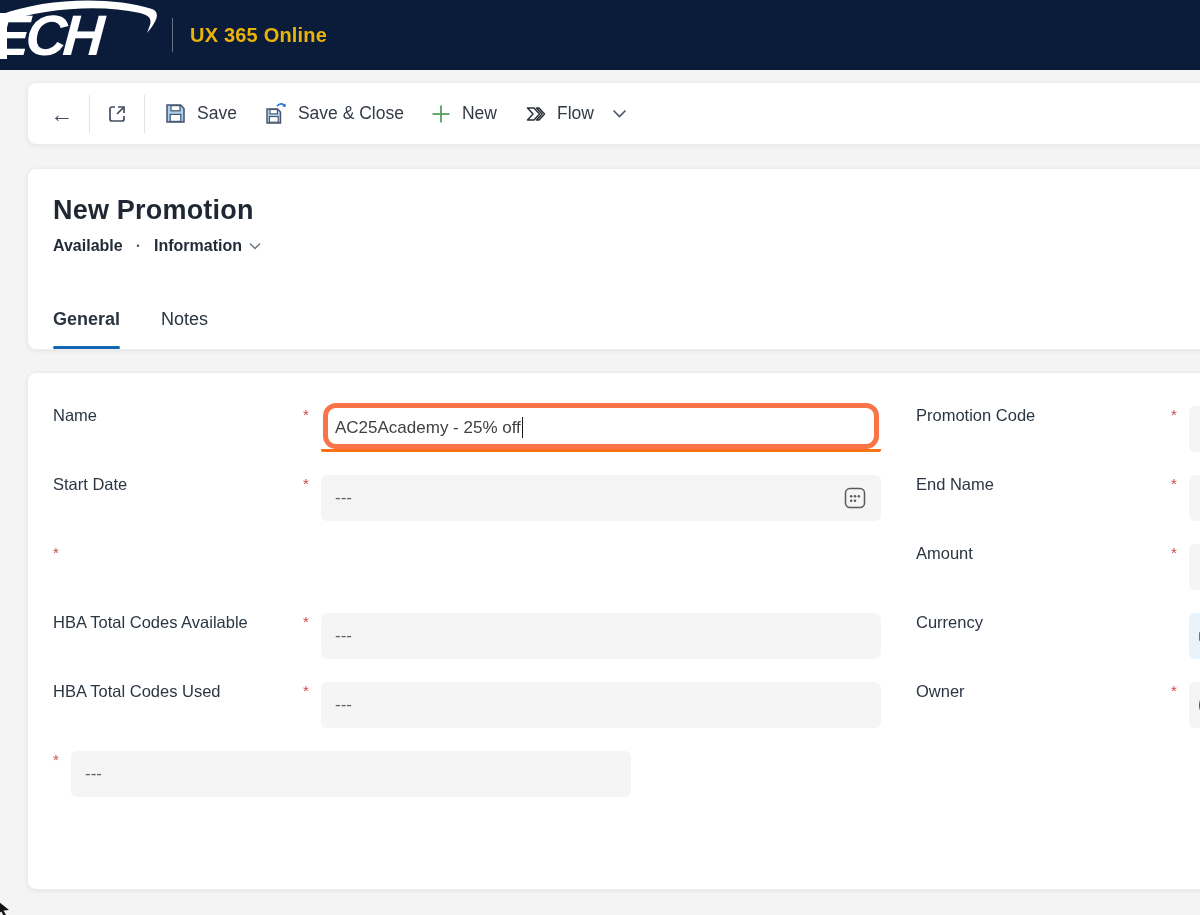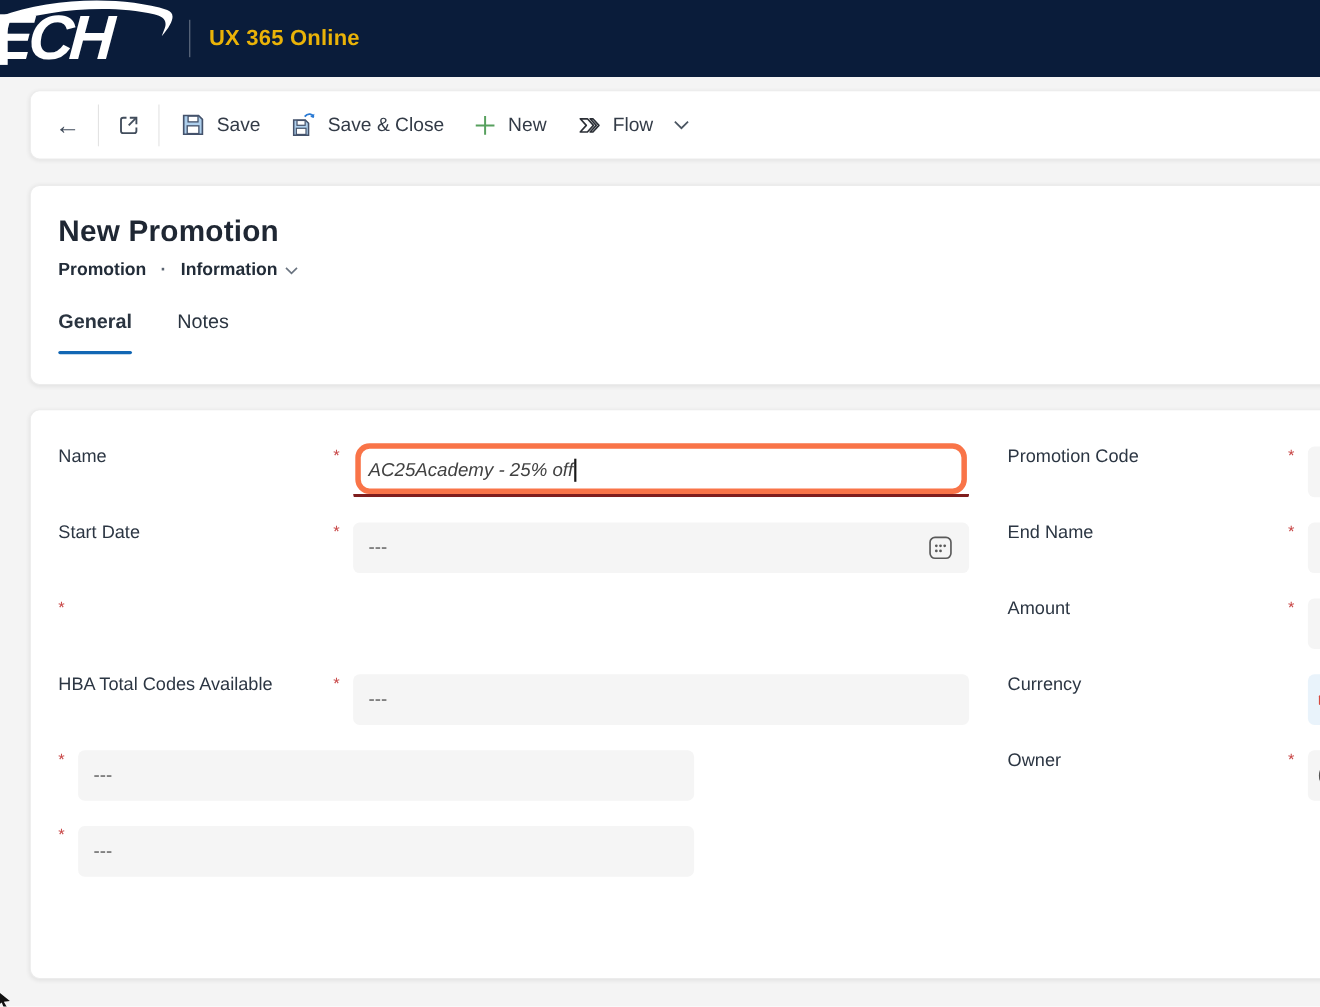--- a/index.html
+++ b/index.html
@@ -62,21 +62,21 @@
   .i{display:flex;align-items:center;}
 
   
   .title-card{left:27px;top:168px;width:1190px;height:182px;padding:26px 0 0 25px;}
   .page-title{margin:0;font-size:27px;font-weight:bold;color:#1f2733;letter-spacing:0.2px;}
   .breadcrumb{display:flex;align-items:center;gap:13px;margin-top:11px;
     font-size:16px;font-weight:bold;color:#222c38;}
   .crumb-sep{color:#5a6470;font-weight:bold;}
   .view-selector{display:flex;gap:7px;cursor:pointer;}
   .tab-strip{display:flex;gap:41px;margin-top:27px;}
-  .tab{font-size:18px;color:#2a3440;padding-bottom:19px;position:relative;cursor:pointer;}
+  .tab{font-size:18px;color:#2a3440;padding-bottom:19px;position:relative;cursor:pointer;margin-top:27px;}
   .tab.active{font-weight:bold;}
   .tab.active::after{
     content:'';position:absolute;left:0;right:0;bottom:0;height:3.5px;
     background:var(--accent-blue);border-radius:3px;
   }
 
   
   .form-card{left:27px;top:372px;width:1190px;height:518px;padding:33px 0 0 25px;}
   .form-grid{display:grid;grid-template-columns:853px 1fr;}
   .field-row{display:flex;align-items:flex-start;height:46px;margin-bottom:23px;}
@@ -88,23 +88,22 @@
     display:flex;align-items:center;padding:0 14px;
     font-size:17px;cursor:text;
   }
   .col-left .field-input{flex:0 0 560px;}
   .col-right .field-row{padding-left:10px;}
   .col-right .field-label{width:255px;}
   .val{color:#616161;}
   .val.dark{color:#414141;}
   .caret{width:1.5px;height:21px;background:#1a1a1a;margin-left:1px;}
   .field-input.focused{
-    background:#fff;border-bottom:3px solid #7f1d1d;
+    background:#fff;border-bottom:3px solid #f97316;
     border-radius:6px 6px 2px 2px;
-    font-style:italic;
   }
   .annotation{
     position:absolute;left:2px;right:2px;top:-3px;bottom:0px;
     border:5px solid var(--annotation-orange);border-radius:13px;
     pointer-events:none;z-index:2;
   }
   .trail-icon{margin-left:auto;display:flex;align-items:center;cursor:pointer;}
   .field-input.chip{background:#e9f3fb;}
   .chip-mark{width:5px;height:9px;background:#d6493f;border-radius:1px;margin-left:-4px;}
   .avatar{
@@ -187,21 +186,21 @@
       <svg width="15" height="10" viewBox="0 0 15 10" fill="none" stroke="#4a5561" stroke-width="1.6">
         <polyline points="1.5,1.5 7.5,7.5 13.5,1.5"></polyline>
       </svg>
     </span>
   </button>
 </div>
 
 <div class="card title-card">
   <h1 class="page-title">New Promotion</h1>
   <div class="breadcrumb">
-    <span>Promotion</span>
+    <span>Available</span>
     <span class="crumb-sep">·</span>
     <span class="view-selector">
       <span>Information</span>
       <span class="i">
         <svg width="12" height="8" viewBox="0 0 12 8" fill="none" stroke="#6a7480" stroke-width="1.5">
           <polyline points="1,1.5 6,6.5 11,1.5"></polyline>
         </svg>
       </span>
     </span>
   </div>
@@ -244,20 +243,21 @@
     <span class="req">*</span>
   </div>
         <div class="field-row">
     <label class="field-label">HBA Total Codes Available</label>
     <span class="req">*</span>
     <div class="field-input">
             <span class="val">---</span>
           </div>
   </div>
         <div class="field-row">
+    <label class="field-label">HBA Total Codes Used</label>
     <span class="req">*</span>
     <div class="field-input">
             <span class="val">---</span>
           </div>
   </div>
         <div class="field-row">
     <span class="req">*</span>
     <div class="field-input">
             <span class="val">---</span>
           </div>

